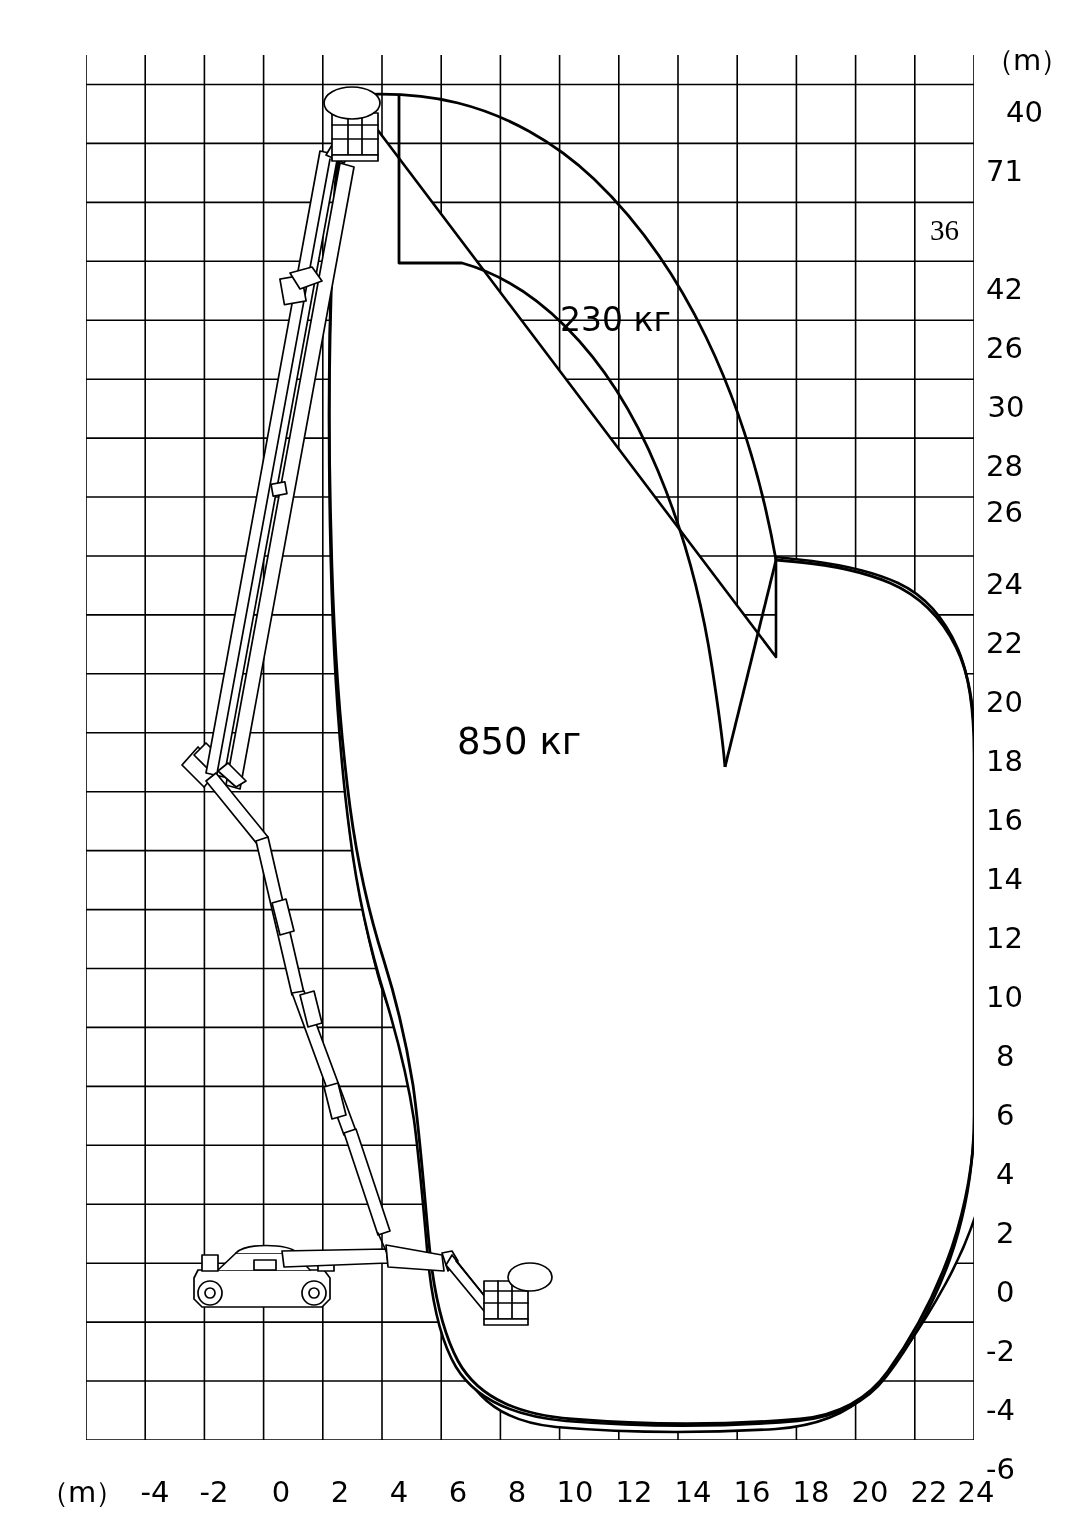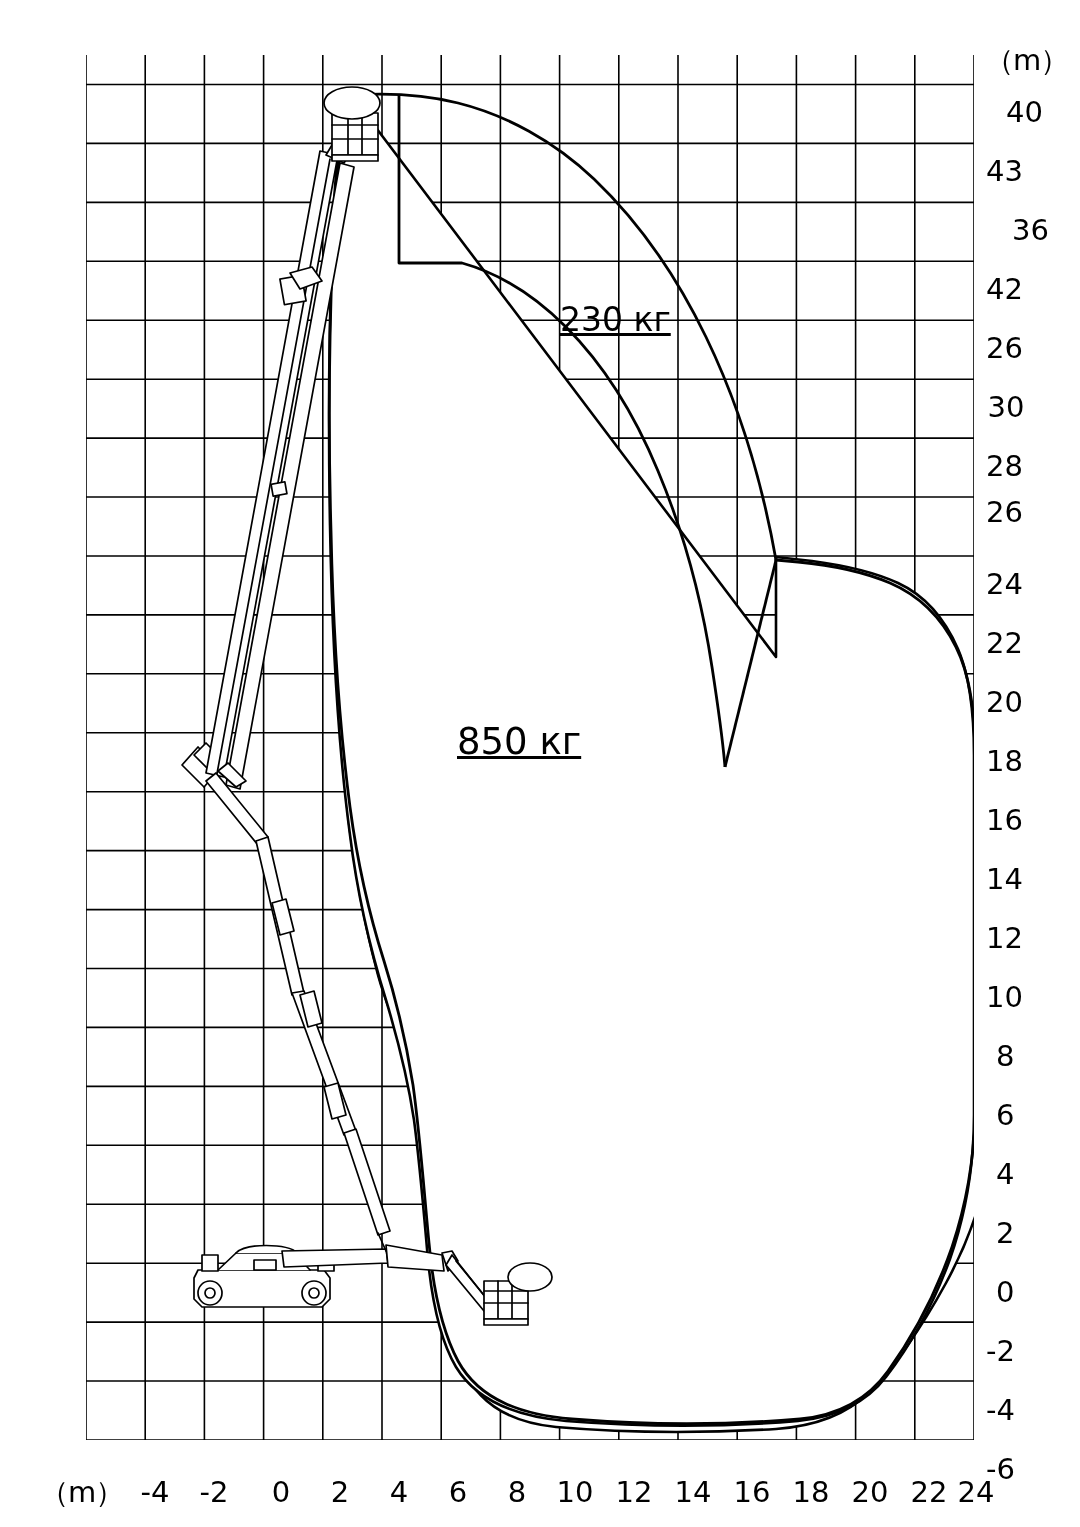--- a/index.html
+++ b/index.html
@@ -9,21 +9,21 @@
   
   .plot{position:absolute;left:86px;top:55px;width:888px;height:1385px;}
   .gridsvg{position:absolute;left:0;top:0;}
 
   
   .ylab{position:absolute;font-size:29px;line-height:29px;text-align:left;}
   .yunit{position:absolute;font-size:29px;line-height:29px;letter-spacing:-1px;}
   .xlab{position:absolute;font-size:29px;line-height:29px;text-align:center;}
   .xunit{position:absolute;font-size:29px;line-height:29px;letter-spacing:-1px;}
 
-  .annot{position:absolute;font-size:33px;line-height:33px;white-space:nowrap;text-decoration:underline;}
+  .annot{position:absolute;font-size:33px;line-height:33px;white-space:nowrap;}
   .annot.big{font-size:37px;line-height:37px;}
 </style>
 </head>
 <body>
 
 <div id="stage">
 
   <div class="plot">
     <svg class="gridsvg" width="888" height="1385" viewBox="0 0 888 1385" xmlns="http://www.w3.org/2000/svg">
 
@@ -222,22 +222,22 @@
         </g>
       </g>
     </svg>
   </div>
 
   <div class="annot" style="left:560px;top:303px;">230 кг</div>
   <div class="annot big" style="left:457px;top:723px;">850 кг</div>
 
   <div class="yunit" style="left:985px;top:46px;">（m）</div>
   <div class="ylab" style="left:986px;top:98px;width:40px;margin-left:20px;">40</div>
-  <div class="ylab" style="left:986px;top:157px;width:40px;">43</div>
-  <div class="ylab" style="left:1012px;top:216px;width:40px;">36</div>
+  <div class="ylab" style="left:986px;top:157px;width:40px;">71</div>
+  <div class="ylab" style="left:930px;top:216px;width:40px;font-family:Liberation Serif, serif;">36</div>
   <div class="ylab" style="left:986px;top:275px;width:40px;">42</div>
   <div class="ylab" style="left:986px;top:334px;width:40px;">26</div>
   <div class="ylab" style="left:986px;top:393px;width:40px;text-align:center;">30</div>
   <div class="ylab" style="left:986px;top:452px;width:40px;">28</div>
   <div class="ylab" style="left:986px;top:498px;width:40px;">26</div>
   <div class="ylab" style="left:986px;top:570px;width:40px;">24</div>
   <div class="ylab" style="left:986px;top:629px;width:40px;">22</div>
   <div class="ylab" style="left:986px;top:688px;width:40px;">20</div>
   <div class="ylab" style="left:986px;top:747px;width:40px;">18</div>
   <div class="ylab" style="left:986px;top:806px;width:40px;">16</div>

